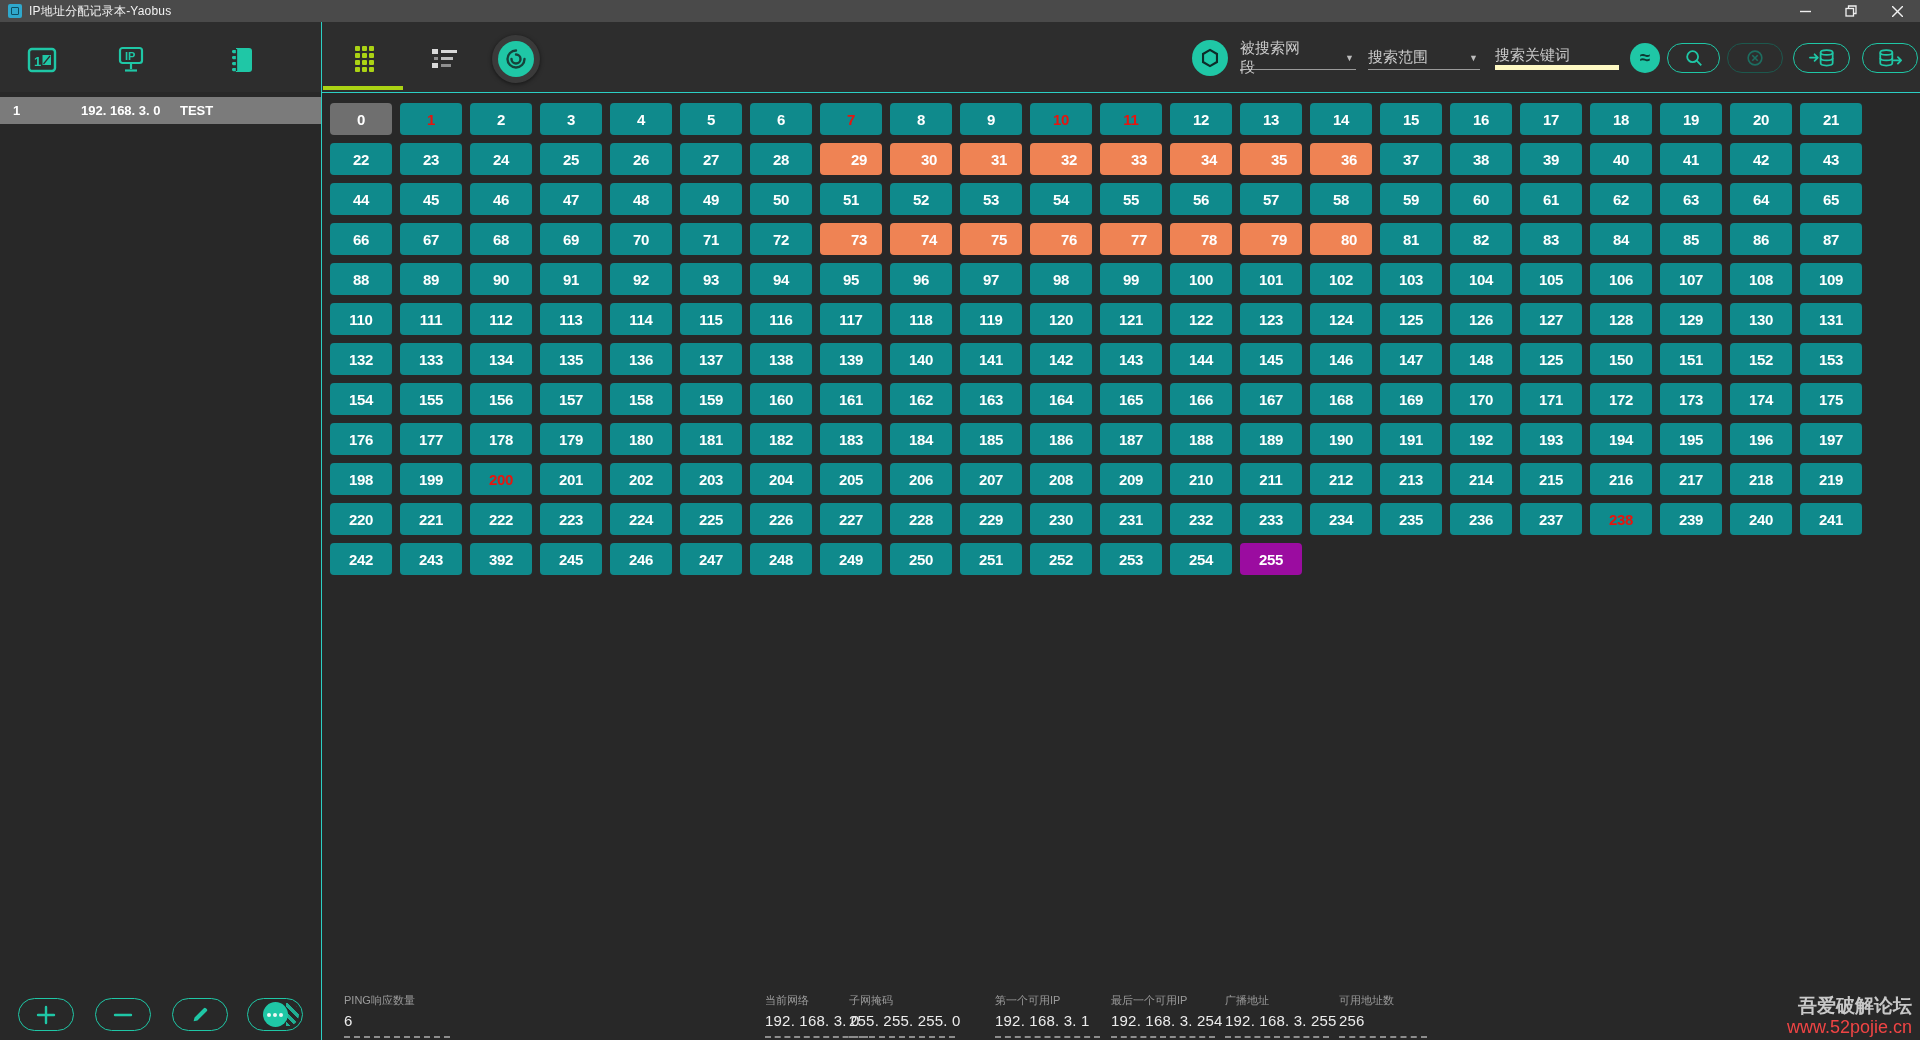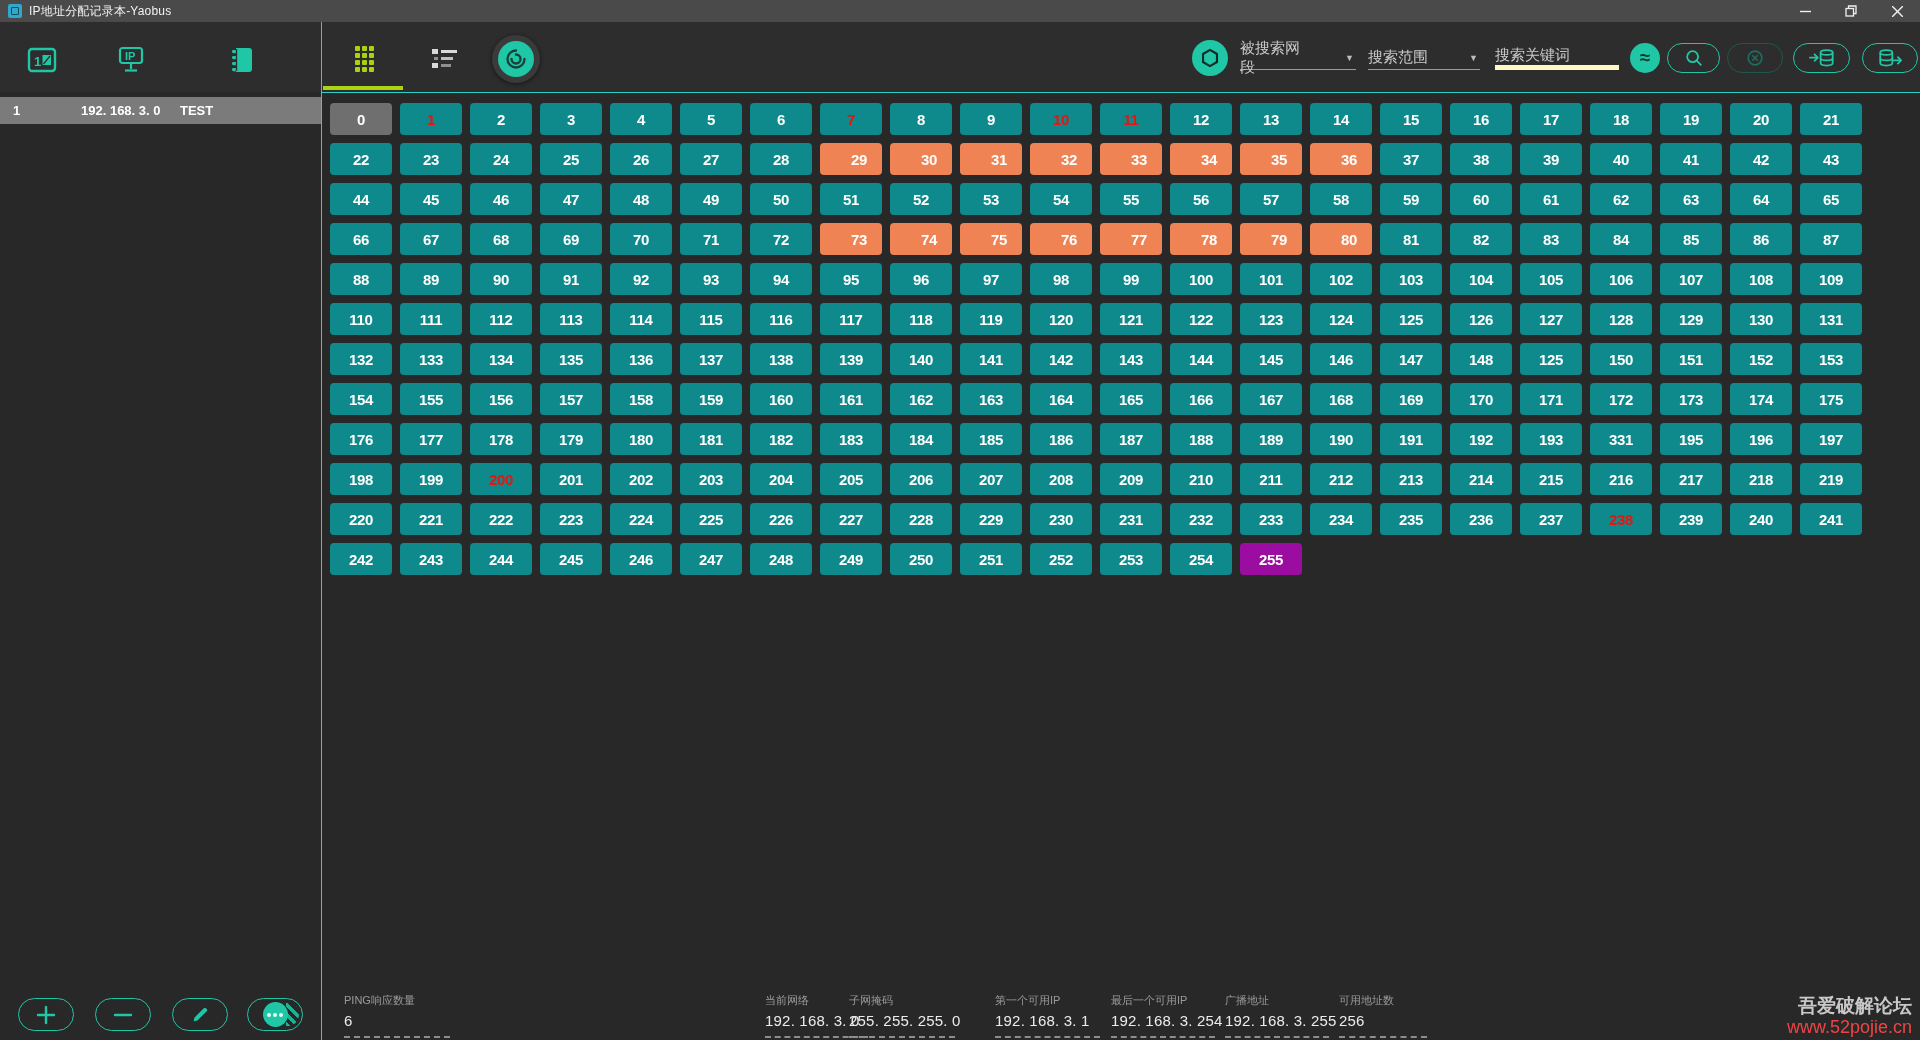--- a/index.html
+++ b/index.html
@@ -426,21 +426,21 @@
     <div class="cell">184</div>
     <div class="cell">185</div>
     <div class="cell">186</div>
     <div class="cell">187</div>
     <div class="cell">188</div>
     <div class="cell">189</div>
     <div class="cell">190</div>
     <div class="cell">191</div>
     <div class="cell">192</div>
     <div class="cell">193</div>
-    <div class="cell">331</div>
+    <div class="cell">194</div>
     <div class="cell">195</div>
     <div class="cell">196</div>
     <div class="cell">197</div>
     <div class="cell">198</div>
     <div class="cell">199</div>
     <div class="cell red">200</div>
     <div class="cell">201</div>
     <div class="cell">202</div>
     <div class="cell">203</div>
     <div class="cell">204</div>
@@ -476,21 +476,21 @@
     <div class="cell">234</div>
     <div class="cell">235</div>
     <div class="cell">236</div>
     <div class="cell">237</div>
     <div class="cell red">238</div>
     <div class="cell">239</div>
     <div class="cell">240</div>
     <div class="cell">241</div>
     <div class="cell">242</div>
     <div class="cell">243</div>
-    <div class="cell">244</div>
+    <div class="cell">392</div>
     <div class="cell">245</div>
     <div class="cell">246</div>
     <div class="cell">247</div>
     <div class="cell">248</div>
     <div class="cell">249</div>
     <div class="cell">250</div>
     <div class="cell">251</div>
     <div class="cell">252</div>
     <div class="cell">253</div>
     <div class="cell">254</div>

